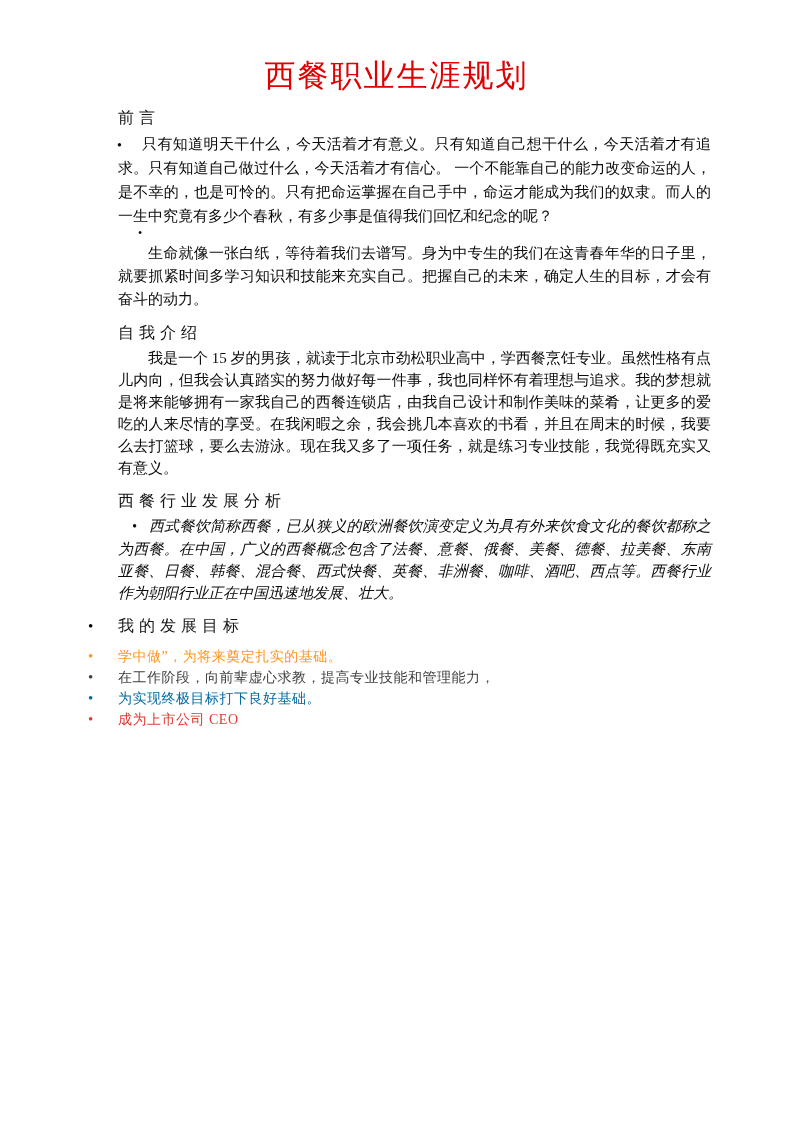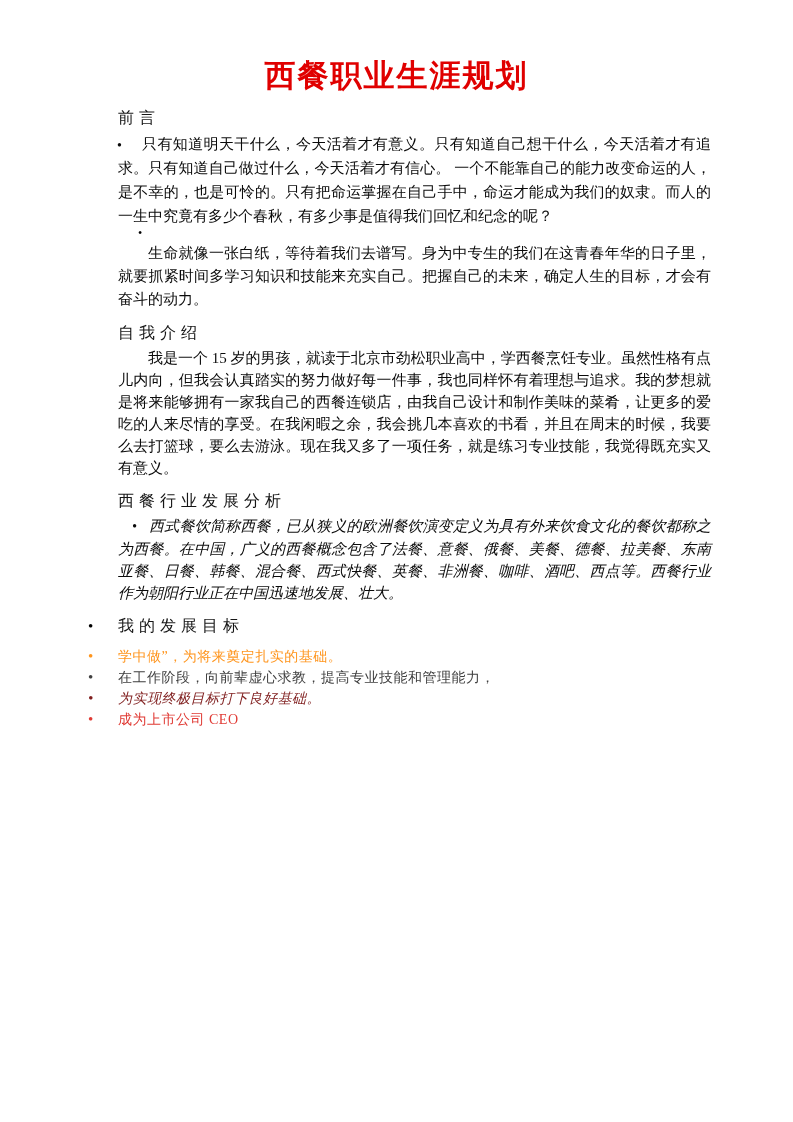--- a/index.html
+++ b/index.html
@@ -2,21 +2,21 @@
 <html><head>
 <meta charset="utf-8">
 <style>
   html,body{margin:0;padding:0;background:#ffffff;}
   .page{
     width:793px;height:1122px;background:#ffffff;position:relative;overflow:hidden;
     font-family:"Liberation Serif","DejaVu Serif",serif;color:#000;
   }
   .doc-title{
     margin:0;padding-top:56px;text-align:center;
-    font-size:31px;line-height:40px;font-weight:bold;letter-spacing:2px;
+    font-size:31px;line-height:40px;font-weight:normal;letter-spacing:2px;
   }
   h2.sec{
     margin:8px 62px 0 118px;font-size:16px;line-height:28px;
     font-weight:normal;letter-spacing:5px;color:#151515;
   }
   .sec-preface{margin-top:46px;}
   .sec-intro{margin-top:2px;}
   .sec-industry{margin-top:20px;}
   .sec-goals{
     margin-top:4px;font-size:18px;line-height:24px;letter-spacing:4px;
@@ -79,17 +79,17 @@
   <h2 class="sec sec-industry">西餐行业发展分析</h2>
 
   <p class="para industry-p1"><span class="inline-bullet"></span><span>西式餐饮简称西餐，已从狭义的欧洲餐饮演变定义为具有外来饮食文化的餐饮都称之为西餐。在中国，广义的西餐概念包含了法餐、意餐、俄餐、美餐、德餐、拉美餐、东南亚餐、日餐、韩餐、混合餐、西式快餐、英餐、非洲餐、咖啡、酒吧、西点等。西餐行业作为朝阳行业正在中国迅速地发展、壮大。</span></p>
 
 
   <h2 class="sec sec-goals">我的发展目标</h2>
 
   <ul class="goals">
     <li class="goal-item" style="color: rgb(255, 149, 29);"><span>学中做”，为将来奠定扎实的基础。</span></li>
     <li class="goal-item" style="color: #404040;"><span>在工作阶段，向前辈虚心求教，提高专业技能和管理能力，</span></li>
-    <li class="goal-item" style="color: #7f1d1d; font-style: italic;"><span>为实现终极目标打下良好基础。</span></li>
+    <li class="goal-item" style="color: #0369a1;"><span>为实现终极目标打下良好基础。</span></li>
     <li class="goal-item" style="color: rgb(224, 58, 52);"><span>成为上市公司 CEO</span></li>
   </ul>
 
 </div>
 
 </body></html>

